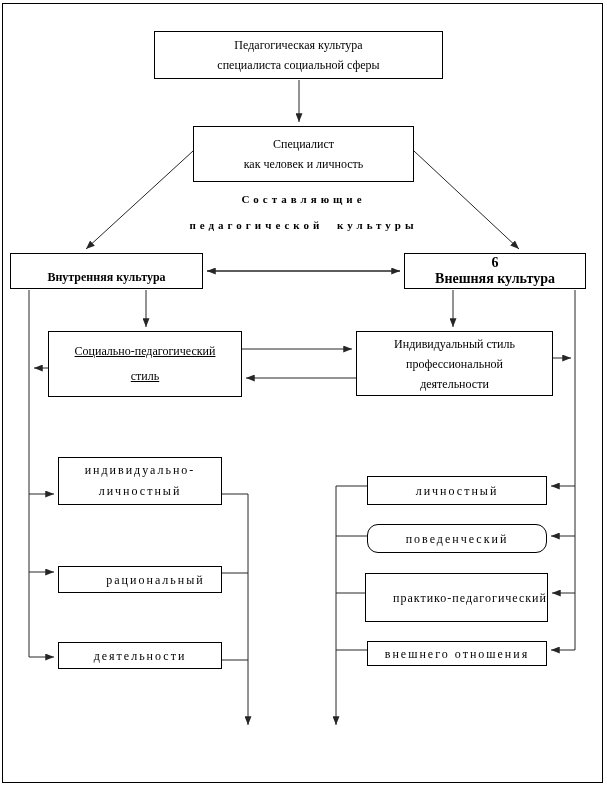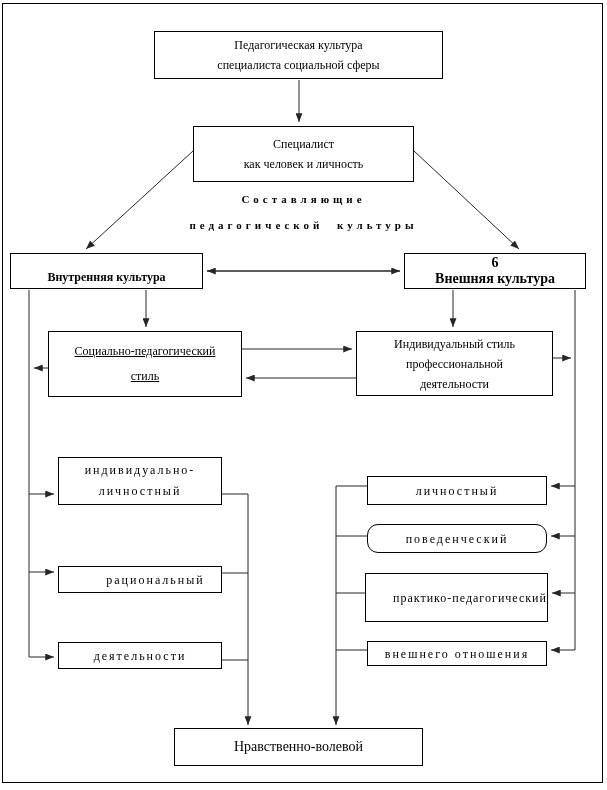--- a/index.html
+++ b/index.html
@@ -152,17 +152,14 @@
   </div>
 
   <div class="box b-prakt">
     <span class="ln">практико-педагогический</span>
   </div>
 
   <div class="box b-vnesh">
     <span class="ln">внешнего отношения</span>
   </div>
 
-  <div class="box b-moral">
-    <span class="ln">Нравственно-волевой</span>
-  </div>
 
 </div>
 
 </body></html>

